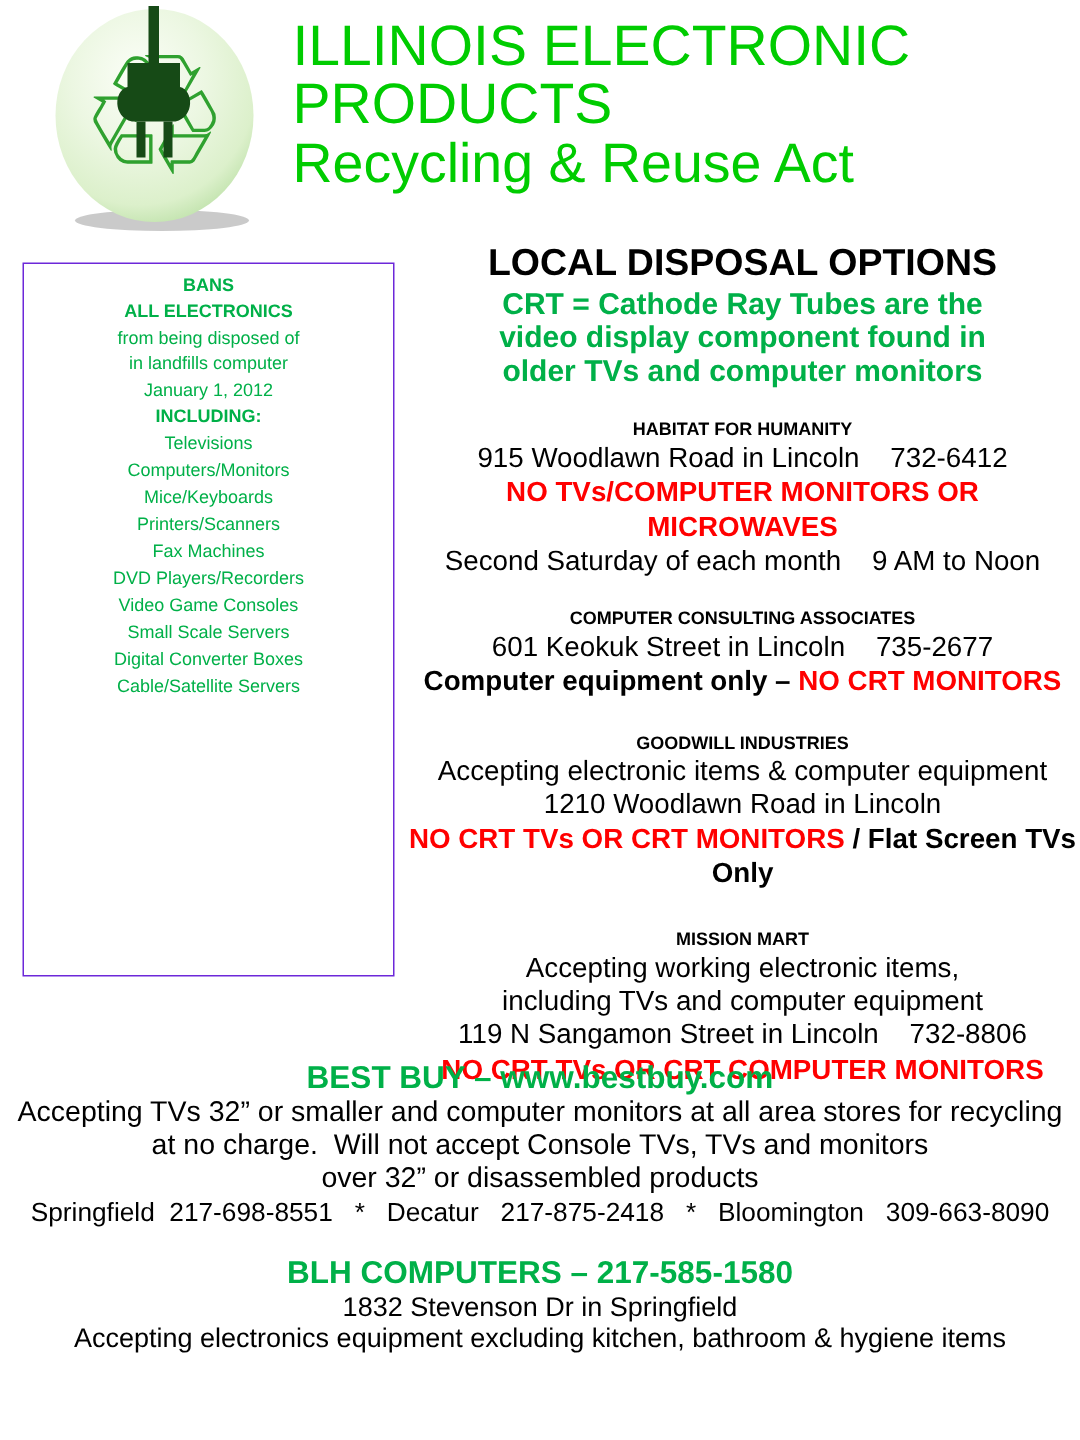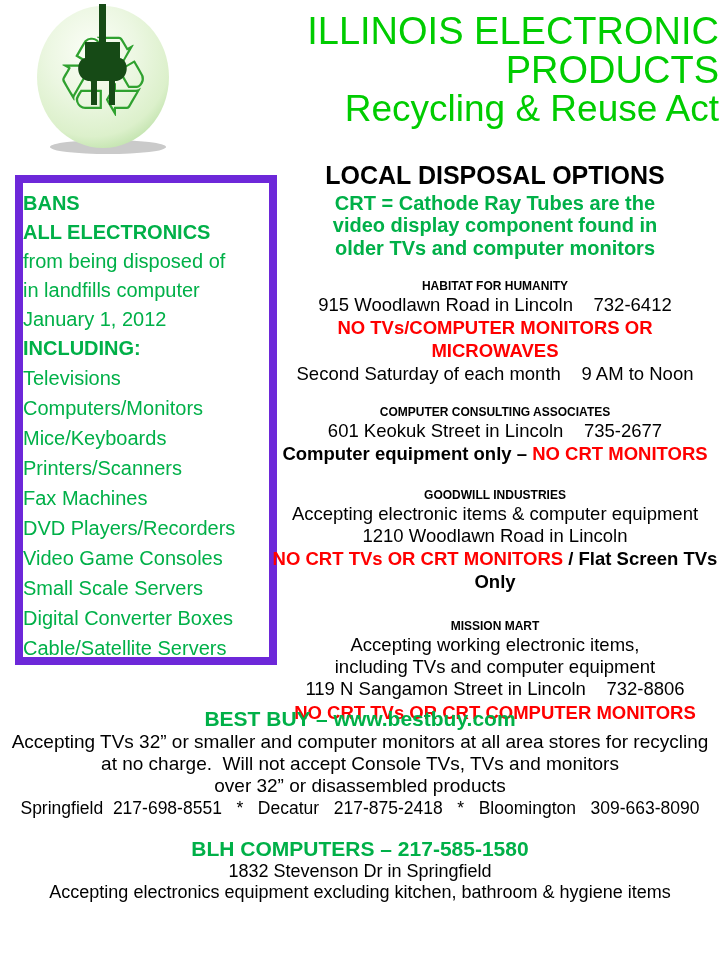--- a/index.html
+++ b/index.html
@@ -3,28 +3,28 @@
 <meta charset="utf-8">
 <style>
   html,body{margin:0;padding:0;}
   body{
     width:720px;height:960px;background:#ffffff;overflow:hidden;position:relative;
     font-family:"Liberation Sans","DejaVu Sans",sans-serif;color:#000;
   }
   .keep-space{white-space:pre-wrap;}
   
   .logo{position:absolute;left:28px;top:2px;width:152px;height:152px;}
-  .title-block{position:absolute;left:214px;top:12px;width:505px;text-align:right;}
+  .title-block{position:absolute;left:195px;top:12px;width:505px;text-align:left;}
   .title-line{font-size:38px;line-height:1.02;color:#00CC00;font-weight:400;letter-spacing:0px;}
   .title-line.l3{font-size:37px;}
   
   .bans-box{
     position:absolute;left:15px;top:175px;width:246px;height:468px;
-    border:8px solid #6d28d9;color:#00B048;
-    font-size:20px;line-height:1.45;padding-top:6px;box-sizing:content-box;
+    border:1px solid #6d28d9;text-align:center;color:#00B048;
+    font-size:12px;line-height:1.45;padding-top:6px;box-sizing:content-box;
   }
   .bans-h{font-weight:bold;}
   .bans-item{line-height:1.5;}
   
   .local-col{position:absolute;left:272px;top:162px;width:446px;text-align:center;}
   .local-title{font-size:25px;font-weight:bold;color:#000;line-height:1.1;}
   .crt-note{color:#00B048;font-weight:bold;font-size:20px;line-height:1.13;margin-top:2px;}
   .section{margin-top:21px;}
   .section-title{color:#000000;font-weight:bold;font-size:12px;line-height:1.15;}
   .body-line{font-size:18.5px;line-height:1.2;color:#000;}

